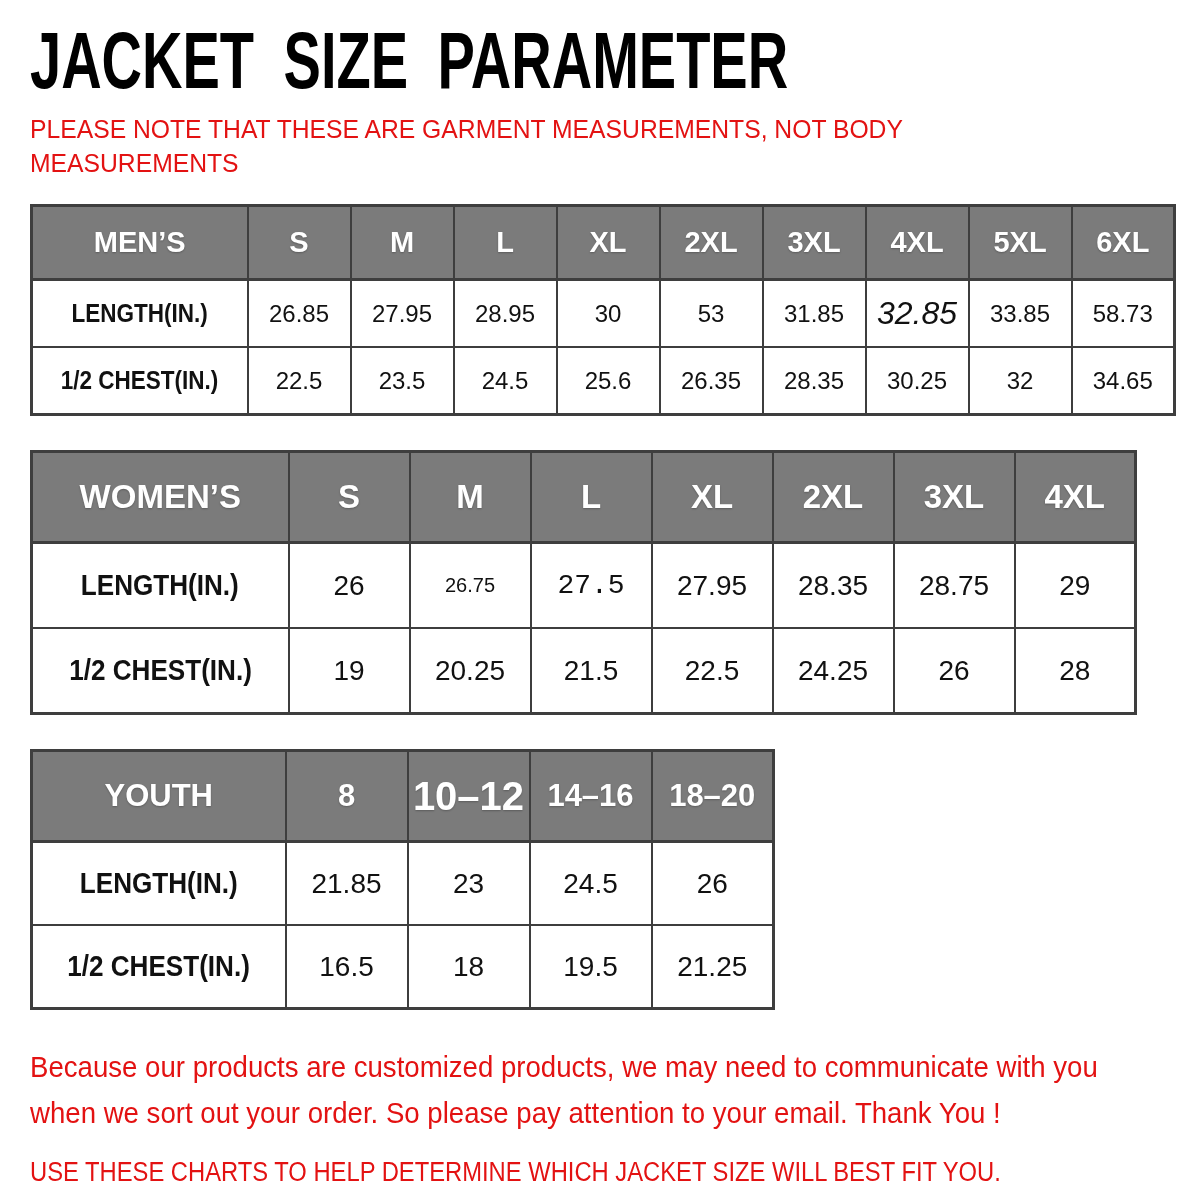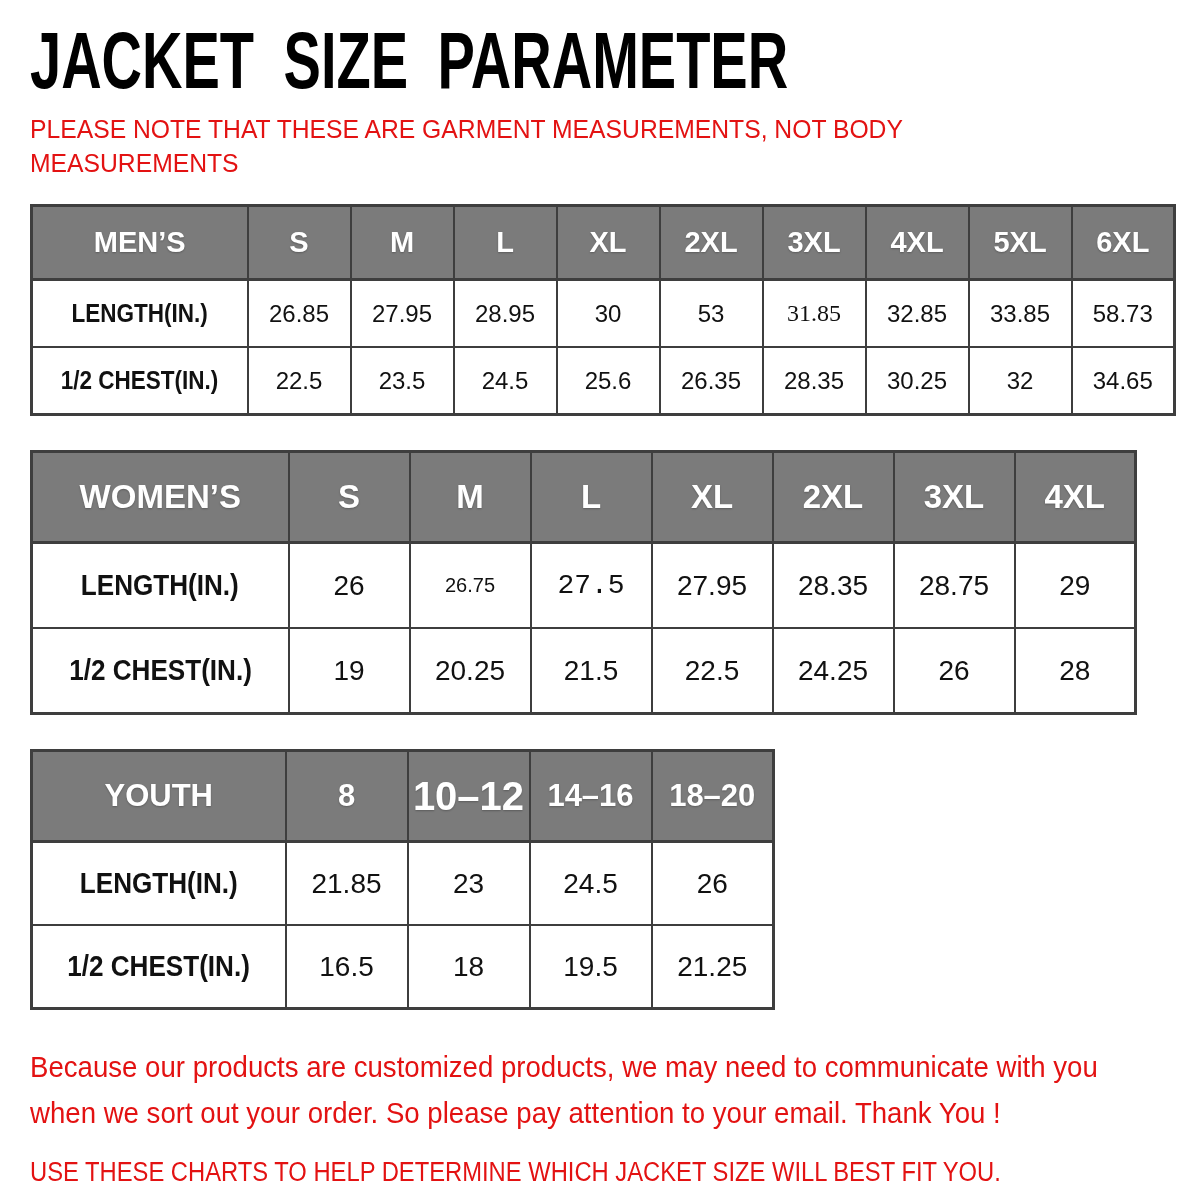--- a/index.html
+++ b/index.html
@@ -136,22 +136,22 @@
           </tr>
         </thead>
         <tbody>
           <tr>
             <th style="height: 65px; font-size: 25px;"><span class="cl">LENGTH(IN.)</span></th>
             <td style="height: 65px; font-size: 24px;"><span class="cv">26.85</span></td>
             <td style="height: 65px; font-size: 24px;"><span class="cv">27.95</span></td>
             <td style="height: 65px; font-size: 24px;"><span class="cv">28.95</span></td>
             <td style="height: 65px; font-size: 24px;"><span class="cv">30</span></td>
             <td style="height: 65px; font-size: 24px;"><span class="cv">53</span></td>
-            <td style="height: 65px; font-size: 24px; font-family: Liberation Serif, serif;"><span class="cv">31.85</span></td>
-            <td style="height: 65px; font-size: 24px;"><span class="cv">32.85</span></td>
+            <td style="height: 65px; font-size: 24px;"><span class="cv">31.85</span></td>
+            <td style="height: 65px; font-size: 32px; font-style: italic;"><span class="cv">32.85</span></td>
             <td style="height: 65px; font-size: 24px;"><span class="cv">33.85</span></td>
             <td style="height: 65px; font-size: 24px;"><span class="cv">58.73</span></td>
           </tr>
           <tr>
             <th style="height: 65px; font-size: 25px;"><span class="cl">1/2 CHEST(IN.)</span></th>
             <td style="height: 65px; font-size: 24px;"><span class="cv">22.5</span></td>
             <td style="height: 65px; font-size: 24px;"><span class="cv">23.5</span></td>
             <td style="height: 65px; font-size: 24px;"><span class="cv">24.5</span></td>
             <td style="height: 65px; font-size: 24px;"><span class="cv">25.6</span></td>
             <td style="height: 65px; font-size: 24px;"><span class="cv">26.35</span></td>

